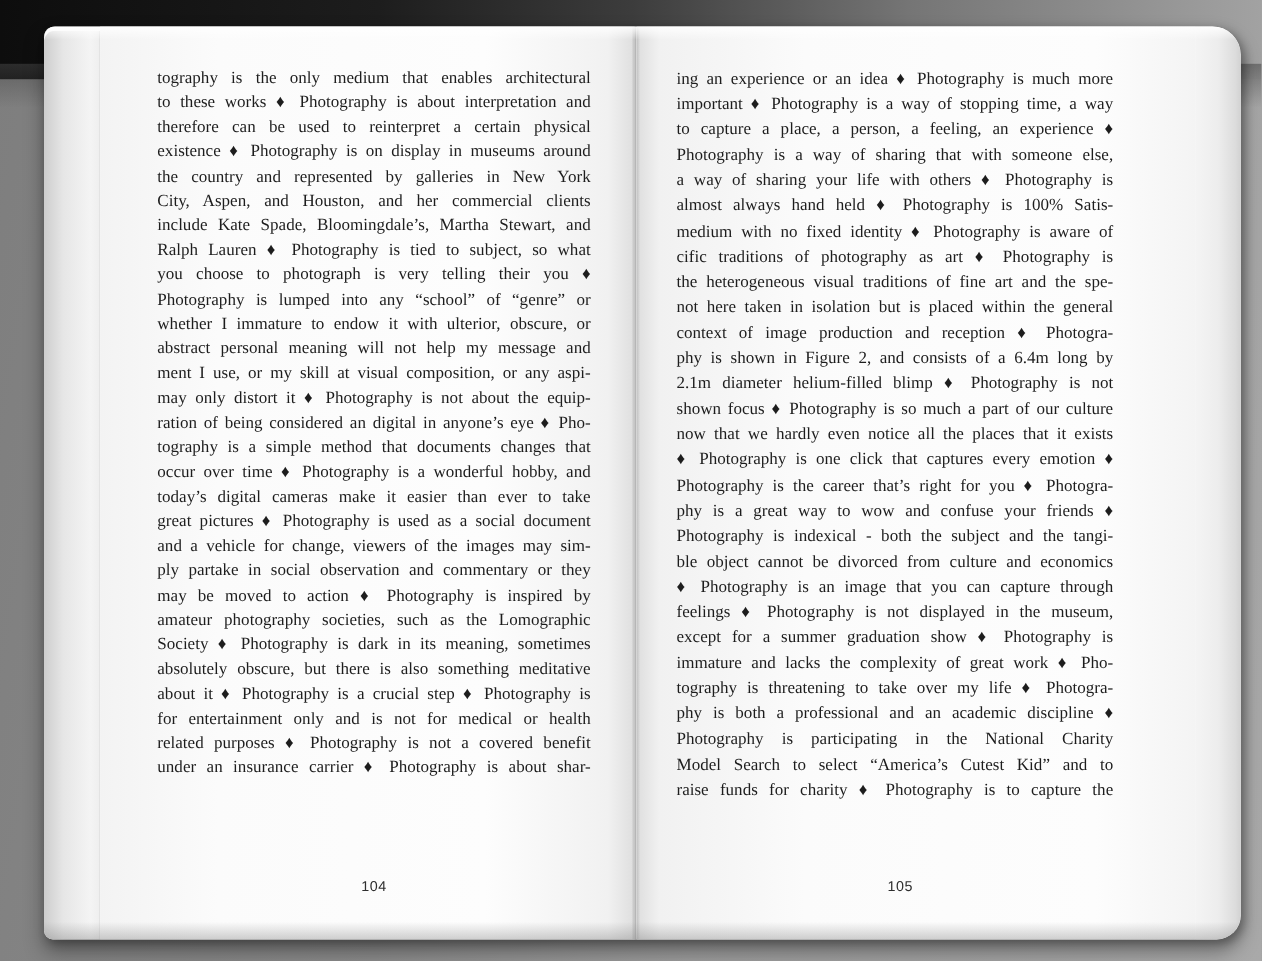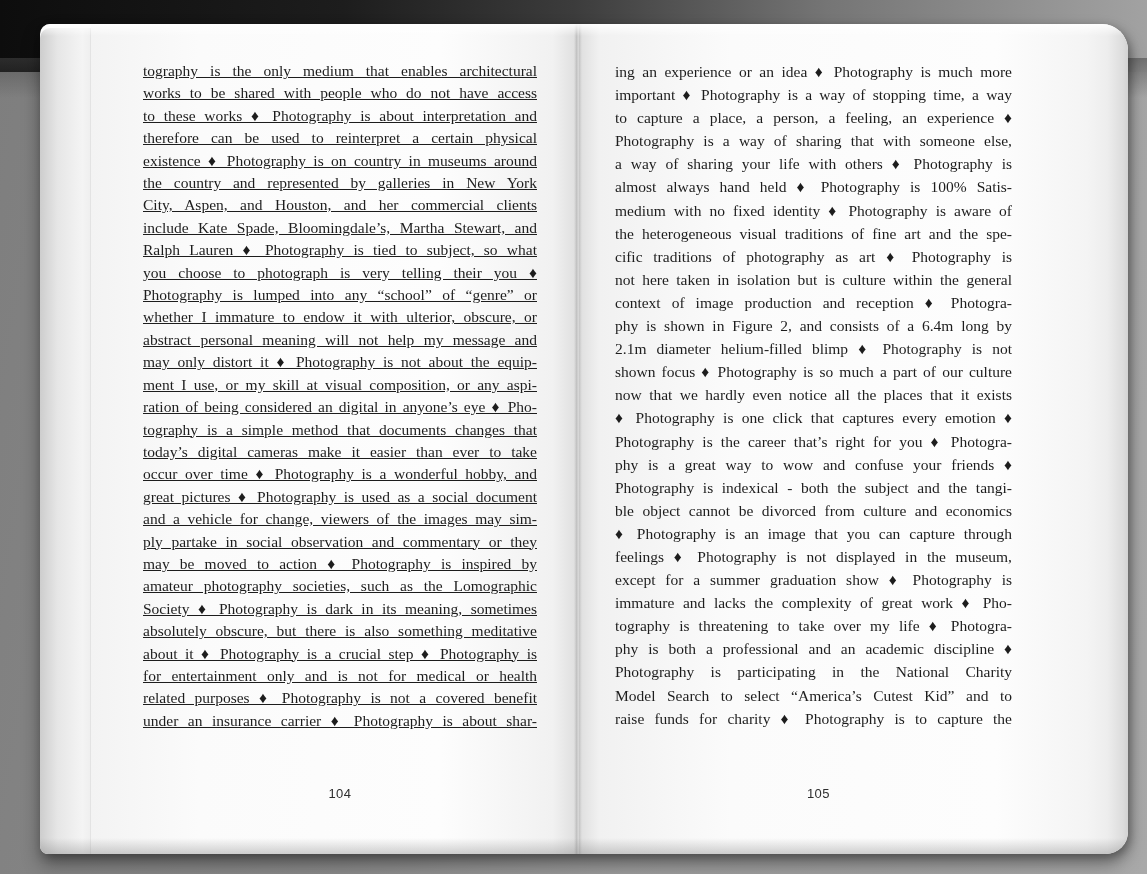--- a/index.html
+++ b/index.html
@@ -81,40 +81,41 @@
     position: absolute;
     left: 0; bottom: 0;
     width: 100%; height: 16px;
     background: linear-gradient(to top, rgba(120,120,120,0.35), rgba(120,120,120,0));
   }
   
   .text-col {
     position: absolute;
     color: #1d1d1d;
   }
-  .text-col-left  { left: 143px; top: 60px; width: 394px; text-decoration: underline; }
+  .text-col-left  { left: 143px; top: 60px; width: 394px; }
   .text-col-right { left: 615px; top: 60px; width: 397px; }
   .line {
     font-family: "Liberation Serif", serif;
     font-size: 15.5px;
     line-height: 22.4px;
     text-align: justify;
     text-align-last: justify;
     -moz-text-align-last: justify;
     white-space: normal;
   }
   .text-col-right .line { line-height: 23.1px; }
   .pagenum {
     position: absolute;
     width: 394px;
     text-align: center;
     font-family: "Liberation Sans", sans-serif;
     font-size: 13px;
     letter-spacing: 0.5px;
     color: #2e2e2e;
+    margin-top: 12px;
   }
   .pagenum-left  { left: 143px; top: 786px; }
   .pagenum-right { left: 620px; top: 786px; width: 397px; }
 </style>
 </head>
 <body>
 
 <div class="scene">
   <div class="top-shadow"></div>
   <div class="top-shadow-fade"></div>
@@ -124,38 +125,37 @@
     <div class="page-left"></div>
     <div class="page-right"></div>
     <div class="edge-right"></div>
     <div class="gutter"></div>
     <div class="book-top-highlight"></div>
     <div class="book-bottom-shade"></div>
   </div>
 
   <div class="text-col text-col-left">
       <div class="line">tography is the only medium that enables architectural</div>
-      <div class="line">works to be shared with people who do not have access</div>
       <div class="line">to these works ♦ Photography is about interpretation and</div>
       <div class="line">therefore can be used to reinterpret a certain physical</div>
-      <div class="line">existence ♦ Photography is on country in museums around</div>
+      <div class="line">existence ♦ Photography is on display in museums around</div>
       <div class="line">the country and represented by galleries in New York</div>
       <div class="line">City, Aspen, and Houston, and her commercial clients</div>
       <div class="line">include Kate Spade, Bloomingdale’s, Martha Stewart, and</div>
       <div class="line">Ralph Lauren ♦ Photography is tied to subject, so what</div>
       <div class="line">you choose to photograph is very telling their you ♦</div>
       <div class="line">Photography is lumped into any “school” of “genre” or</div>
       <div class="line">whether I immature to endow it with ulterior, obscure, or</div>
       <div class="line">abstract personal meaning will not help my message and</div>
+      <div class="line">ment I use, or my skill at visual composition, or any aspi-</div>
       <div class="line">may only distort it ♦ Photography is not about the equip-</div>
-      <div class="line">ment I use, or my skill at visual composition, or any aspi-</div>
       <div class="line">ration of being considered an digital in anyone’s eye ♦ Pho-</div>
       <div class="line">tography is a simple method that documents changes that</div>
+      <div class="line">occur over time ♦ Photography is a wonderful hobby, and</div>
       <div class="line">today’s digital cameras make it easier than ever to take</div>
-      <div class="line">occur over time ♦ Photography is a wonderful hobby, and</div>
       <div class="line">great pictures ♦ Photography is used as a social document</div>
       <div class="line">and a vehicle for change, viewers of the images may sim-</div>
       <div class="line">ply partake in social observation and commentary or they</div>
       <div class="line">may be moved to action ♦ Photography is inspired by</div>
       <div class="line">amateur photography societies, such as the Lomographic</div>
       <div class="line">Society ♦ Photography is dark in its meaning, sometimes</div>
       <div class="line">absolutely obscure, but there is also something meditative</div>
       <div class="line">about it ♦ Photography is a crucial step ♦ Photography is</div>
       <div class="line">for entertainment only and is not for medical or health</div>
       <div class="line">related purposes ♦ Photography is not a covered benefit</div>
@@ -163,23 +163,23 @@
     </div>
 
   <div class="text-col text-col-right">
       <div class="line">ing an experience or an idea ♦ Photography is much more</div>
       <div class="line">important ♦ Photography is a way of stopping time, a way</div>
       <div class="line">to capture a place, a person, a feeling, an experience ♦</div>
       <div class="line">Photography is a way of sharing that with someone else,</div>
       <div class="line">a way of sharing your life with others ♦ Photography is</div>
       <div class="line">almost always hand held ♦ Photography is 100% Satis-</div>
       <div class="line">medium with no fixed identity ♦ Photography is aware of</div>
+      <div class="line">cific traditions of photography as art ♦ Photography is</div>
       <div class="line">the heterogeneous visual traditions of fine art and the spe-</div>
-      <div class="line">cific traditions of photography as art ♦ Photography is</div>
-      <div class="line">not here taken in isolation but is culture within the general</div>
+      <div class="line">not here taken in isolation but is placed within the general</div>
       <div class="line">context of image production and reception ♦ Photogra-</div>
       <div class="line">phy is shown in Figure 2, and consists of a 6.4m long by</div>
       <div class="line">2.1m diameter helium-filled blimp ♦ Photography is not</div>
       <div class="line">shown focus ♦ Photography is so much a part of our culture</div>
       <div class="line">now that we hardly even notice all the places that it exists</div>
       <div class="line">♦ Photography is one click that captures every emotion ♦</div>
       <div class="line">Photography is the career that’s right for you ♦ Photogra-</div>
       <div class="line">phy is a great way to wow and confuse your friends ♦</div>
       <div class="line">Photography is indexical - both the subject and the tangi-</div>
       <div class="line">ble object cannot be divorced from culture and economics</div>

